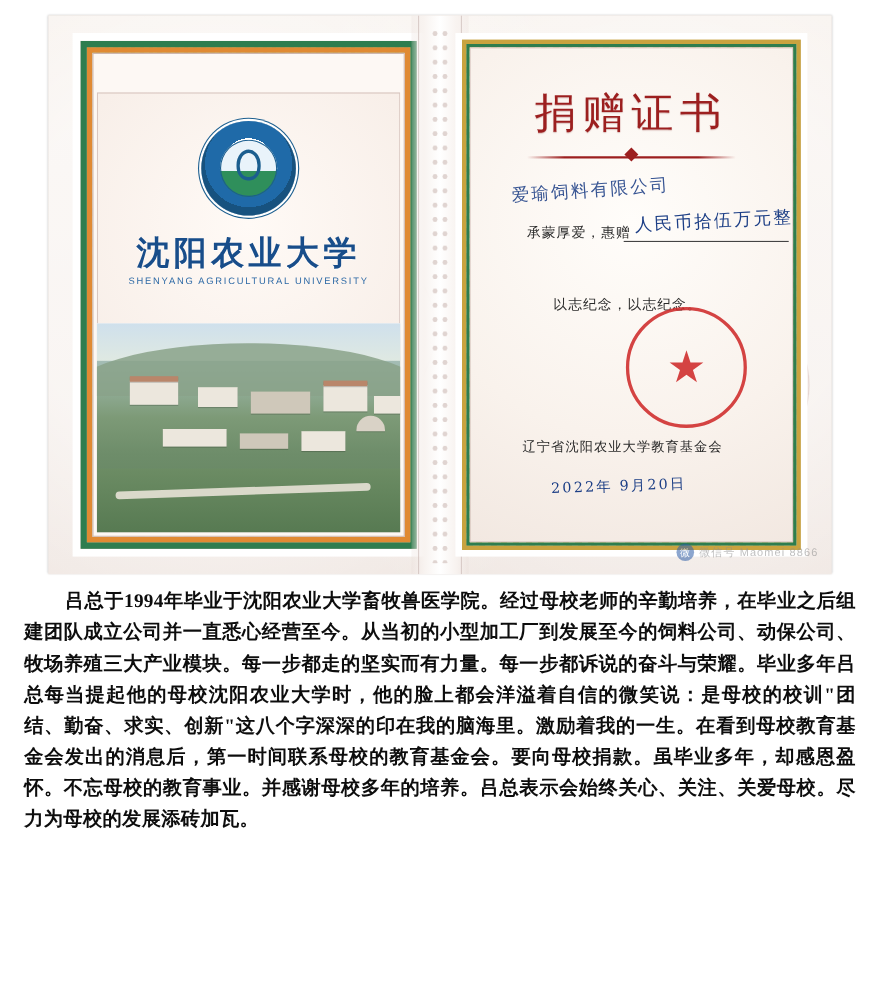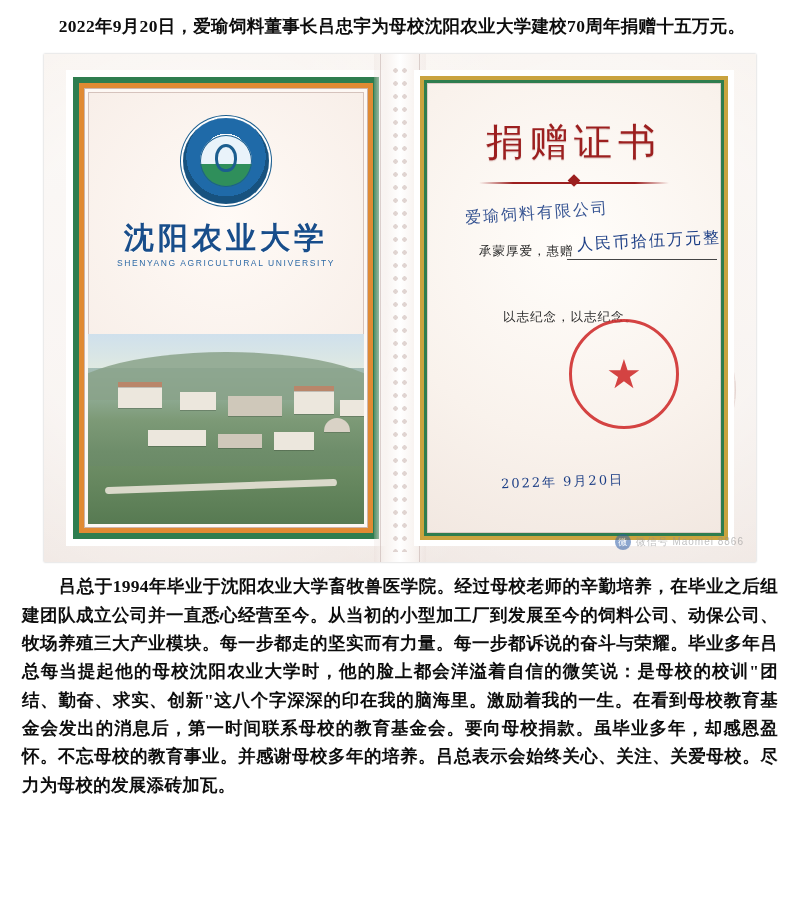--- a/index.html
+++ b/index.html
@@ -141,20 +141,21 @@
     background: #fdf8f4;
     box-shadow: inset 0 0 0 1px #cdb6ae;
   }
   .panel-face {
     position: absolute;
     inset: 22px;
     background:
       radial-gradient(circle at 50% 30%, #fffaf6 0%, #f8efe9 55%, #f2e6df 100%);
     box-shadow: inset 0 0 0 1px rgba(190,165,158,0.6);
     overflow: hidden;
+    margin-top: 32px;
   }
 
   
   .rband-outer {
     position: absolute; inset: 0;
     border: 6px solid #fff;
     box-shadow: inset 0 0 0 1px #d6c4bd;
   }
   .rband-gold {
     position: absolute; inset: 6px;
@@ -425,21 +426,20 @@
     font-size: 10px;
     font-family: Liberation Sans, sans-serif;
     letter-spacing: 1px;
   }
 </style>
 </head>
 <body>
 
 <div class="page">
 
-  <p class="para para-top">2022年9月20日，爱瑜饲料董事长吕忠宇为母校沈阳农业大学建校70周年捐赠十五万元。</p>
 
   <div class="figure-wrap">
     <div class="cert">
       <div class="cert-bg"></div>
 
       <div class="rosette" style="left:50px;  top:30px;  width:140px; height:140px;"></div>
       <div class="rosette" style="left:180px; top:200px; width:170px; height:170px;"></div>
       <div class="rosette" style="left:420px; top:40px;  width:150px; height:150px;"></div>
       <div class="rosette" style="left:520px; top:250px; width:170px; height:170px;"></div>
 
@@ -495,20 +495,21 @@
           <div class="body-line bl1">承蒙厚爱，惠赠</div>
           <div class="amount">人民币拾伍万元整</div>
           <div class="amount-underline"></div>
 
           <div class="body-line bl3">以志纪念，以志纪念。</div>
 
           <div class="seal">
             <div class="seal-star">★</div>
           </div>
 
+          <div class="foundation">辽宁省沈阳农业大学教育基金会</div>
           <div class="sign-date">2022年 9月20日</div>
         </div>
       </div>
 
       <div class="watermark">
         <div class="wm-badge">微</div>
         <div class="wm-text">微信号 Maomei 8866</div>
       </div>
     </div>
   </div>

